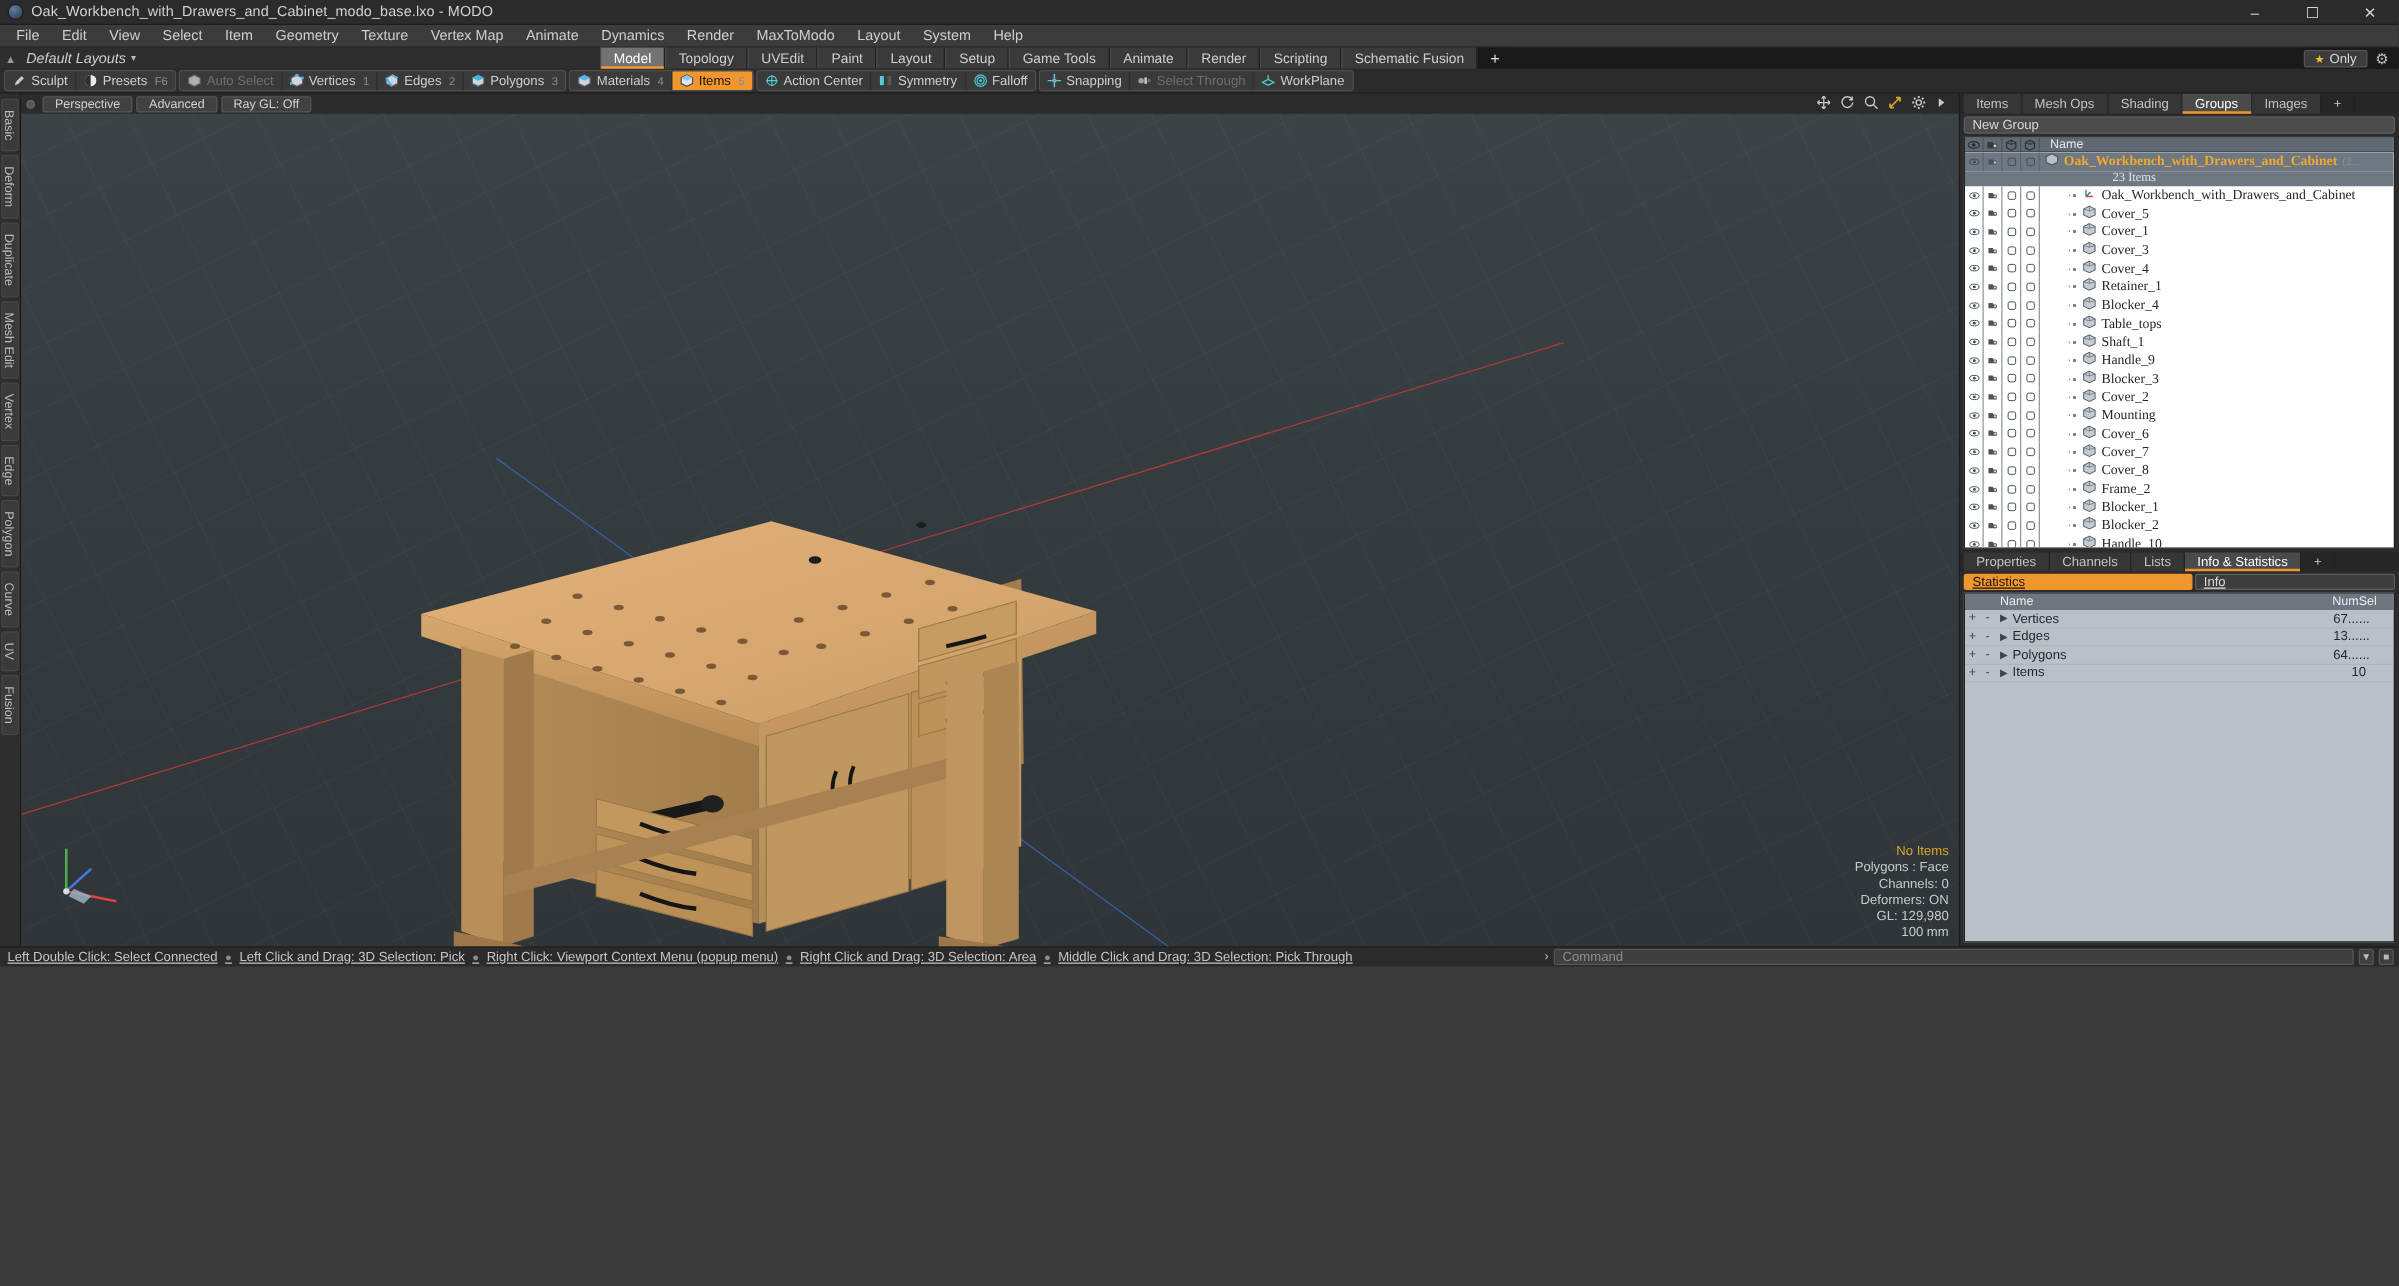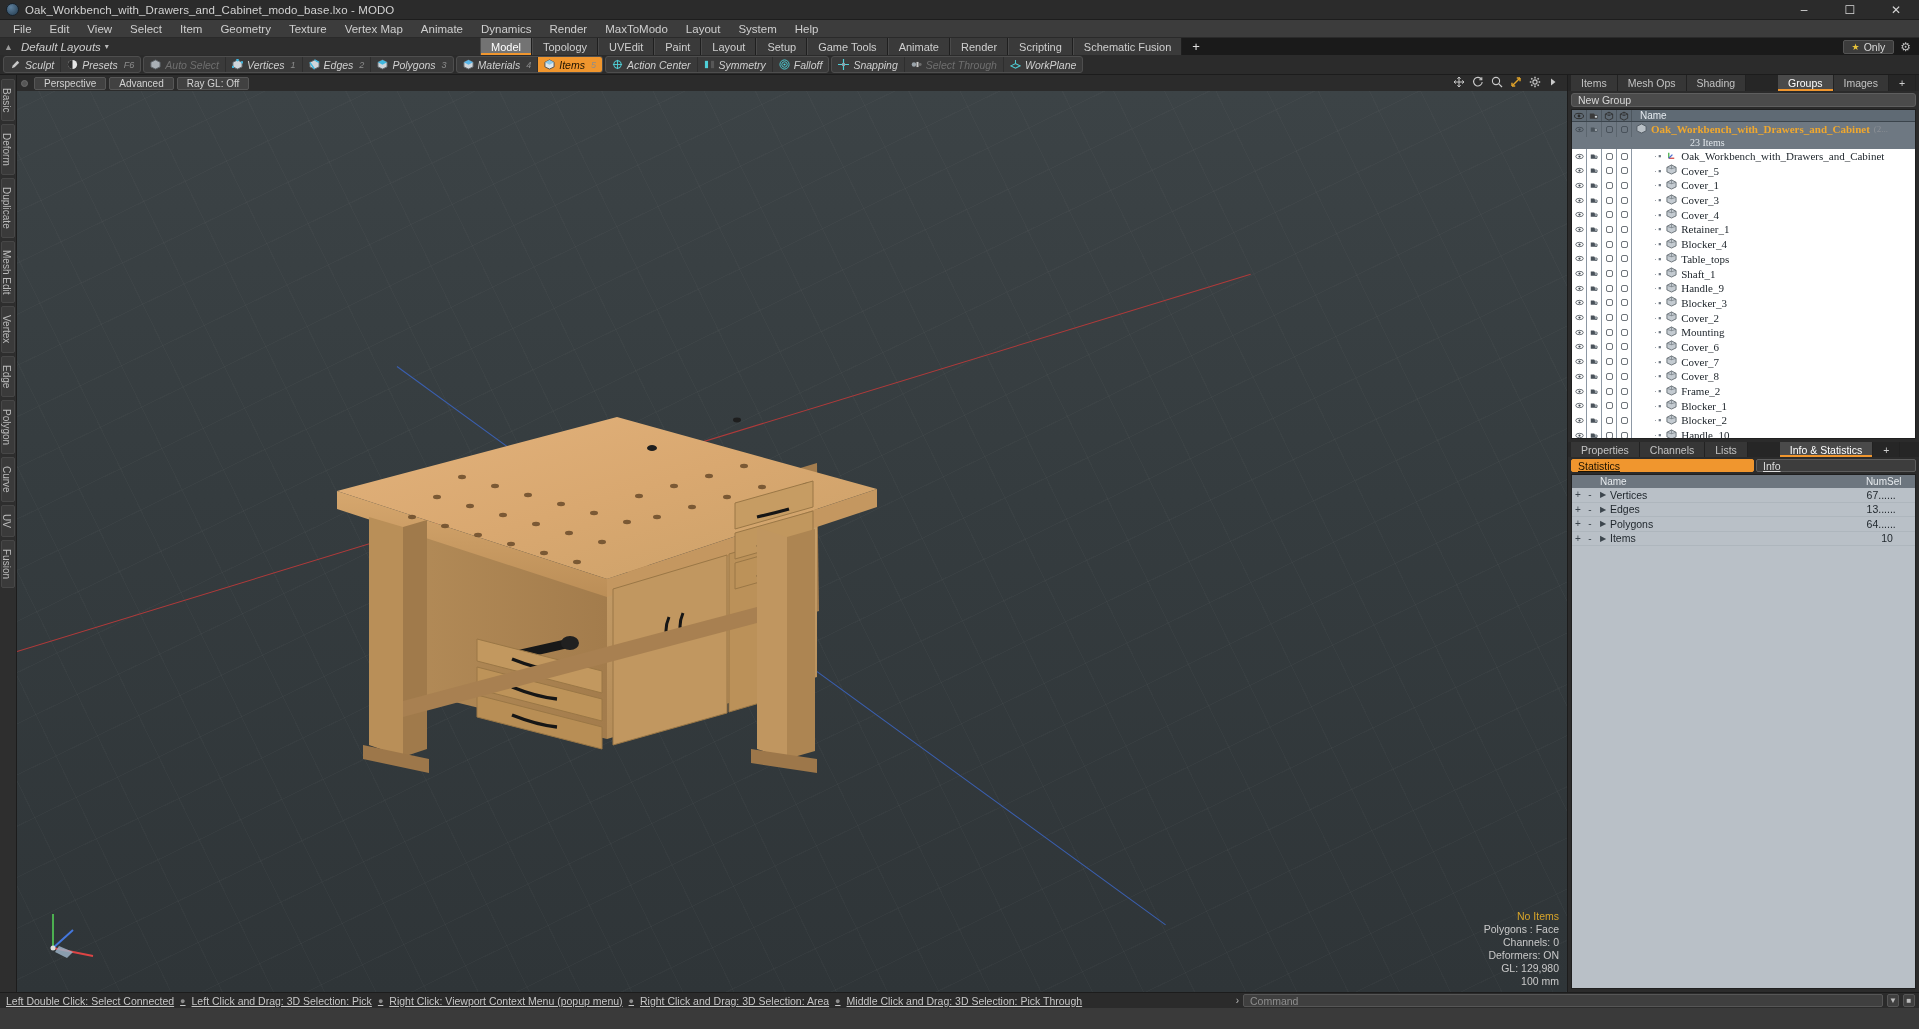--- a/index.html
+++ b/index.html
@@ -4,21 +4,21 @@
 <style>
   * { box-sizing: border-box; margin: 0; padding: 0; }
   html, body {
     width: 1919px; height: 1029px;
     background: #3a3a3a;
     font-family: "Liberation Sans", sans-serif;
     overflow: hidden;
     color: #c8c8c8;
     font-size: 11px;
   }
-  .app { position: relative; width: 1919px; height: 1008px; display: flex; flex-direction: column; background: #2f2f2f; }
+  .app { position: relative; width: 1919px; height: 773px; display: flex; flex-direction: column; background: #2f2f2f; }
 
   
   .titlebar {
     height: 20px; background: #2b2b2b; display: flex; align-items: center;
     border-bottom: 1px solid #1d1d1d; flex: 0 0 20px; position: relative;
   }
   .titlebar .app-icon {
     width: 13px; height: 13px; border-radius: 50%;
     background: radial-gradient(circle at 35% 30%, #5d7f9c, #243b4e);
     margin-left: 6px; margin-right: 6px; flex: 0 0 13px;
@@ -65,21 +65,21 @@
   .gear-top { color: #bdbdbd; font-size: 12px; margin-right: 4px; }
 
   
   .modebar {
     height: 20px; background: #2b2b2b; display: flex; align-items: center;
     flex: 0 0 20px; padding: 0 3px; gap: 2px; border-bottom: 1px solid #1c1c1c;
   }
   .mgroup { display: flex; align-items: stretch; background: #3a3a3a; border: 1px solid #4e4e4e; border-radius: 3px; height: 17px; overflow: hidden; }
   .mbtn {
     display: flex; align-items: center; padding: 0 6px; font-size: 10.5px; color: #cfcfcf;
-    border-right: 1px solid #2e2e2e; gap: 4px; white-space: nowrap; font-style: italic;
+    border-right: 1px solid #2e2e2e; gap: 4px; white-space: nowrap;
   }
   .mbtn:last-child { border-right: none; }
   .mbtn.sel { background: #f0962e; color: #1c1200; }
   .mbtn .num { color: #8d8d8d; font-size: 9px; margin-left: 2px; }
   .mbtn.disabled { color: #6f6f6f; }
   .ico { width: 11px; height: 11px; display: inline-block; flex: 0 0 11px; }
 
   
   .body { flex: 1; display: flex; min-height: 0; background: #2b2b2b; }
 
@@ -120,21 +120,21 @@
   .vp-stats .warn { color: #d8a52a; }
   .gizmo { position: absolute; left: 22px; bottom: 28px; width: 70px; height: 70px; }
 
   
   .rightpanel { width: 352px; flex: 0 0 352px; background: #2b2b2b; display: flex; flex-direction: column; border-left: 1px solid #1c1c1c; }
   .panel-tabrow { height: 16px; display: flex; align-items: stretch; background: #262626; padding-left: 3px; }
   .ptab {
     padding: 0 10px; display: flex; align-items: center; font-size: 10.5px; color: #c3c3c3;
     background: #363636; border-right: 1px solid #222; position: relative;
   }
-  .ptab.active { background: #4a4a4a; color: #fff; margin-left: 32px; }
+  .ptab.active { background: #4a4a4a; color: #fff; }
   .ptab.active::after { content:""; position:absolute; left:0; right:0; bottom:0; height:2px; background:#f0962e; }
   .ptab.plus { background: #262626; color: #cfcfcf; }
 
   .group-field-wrap { padding: 2px 3px; background: #2b2b2b; }
   .group-field {
     background: #4b4b4b; border: 1px solid #5e5e5e; border-radius: 3px; height: 14px;
     display: flex; align-items: center; padding: 0 6px; font-size: 10.5px; color: #d8d8d8;
   }
 
   .itemlist { flex: 0 0 330px; display: flex; flex-direction: column; background: #9aa5b1; margin: 0 3px; border: 1px solid #1f1f1f; overflow: hidden; }

